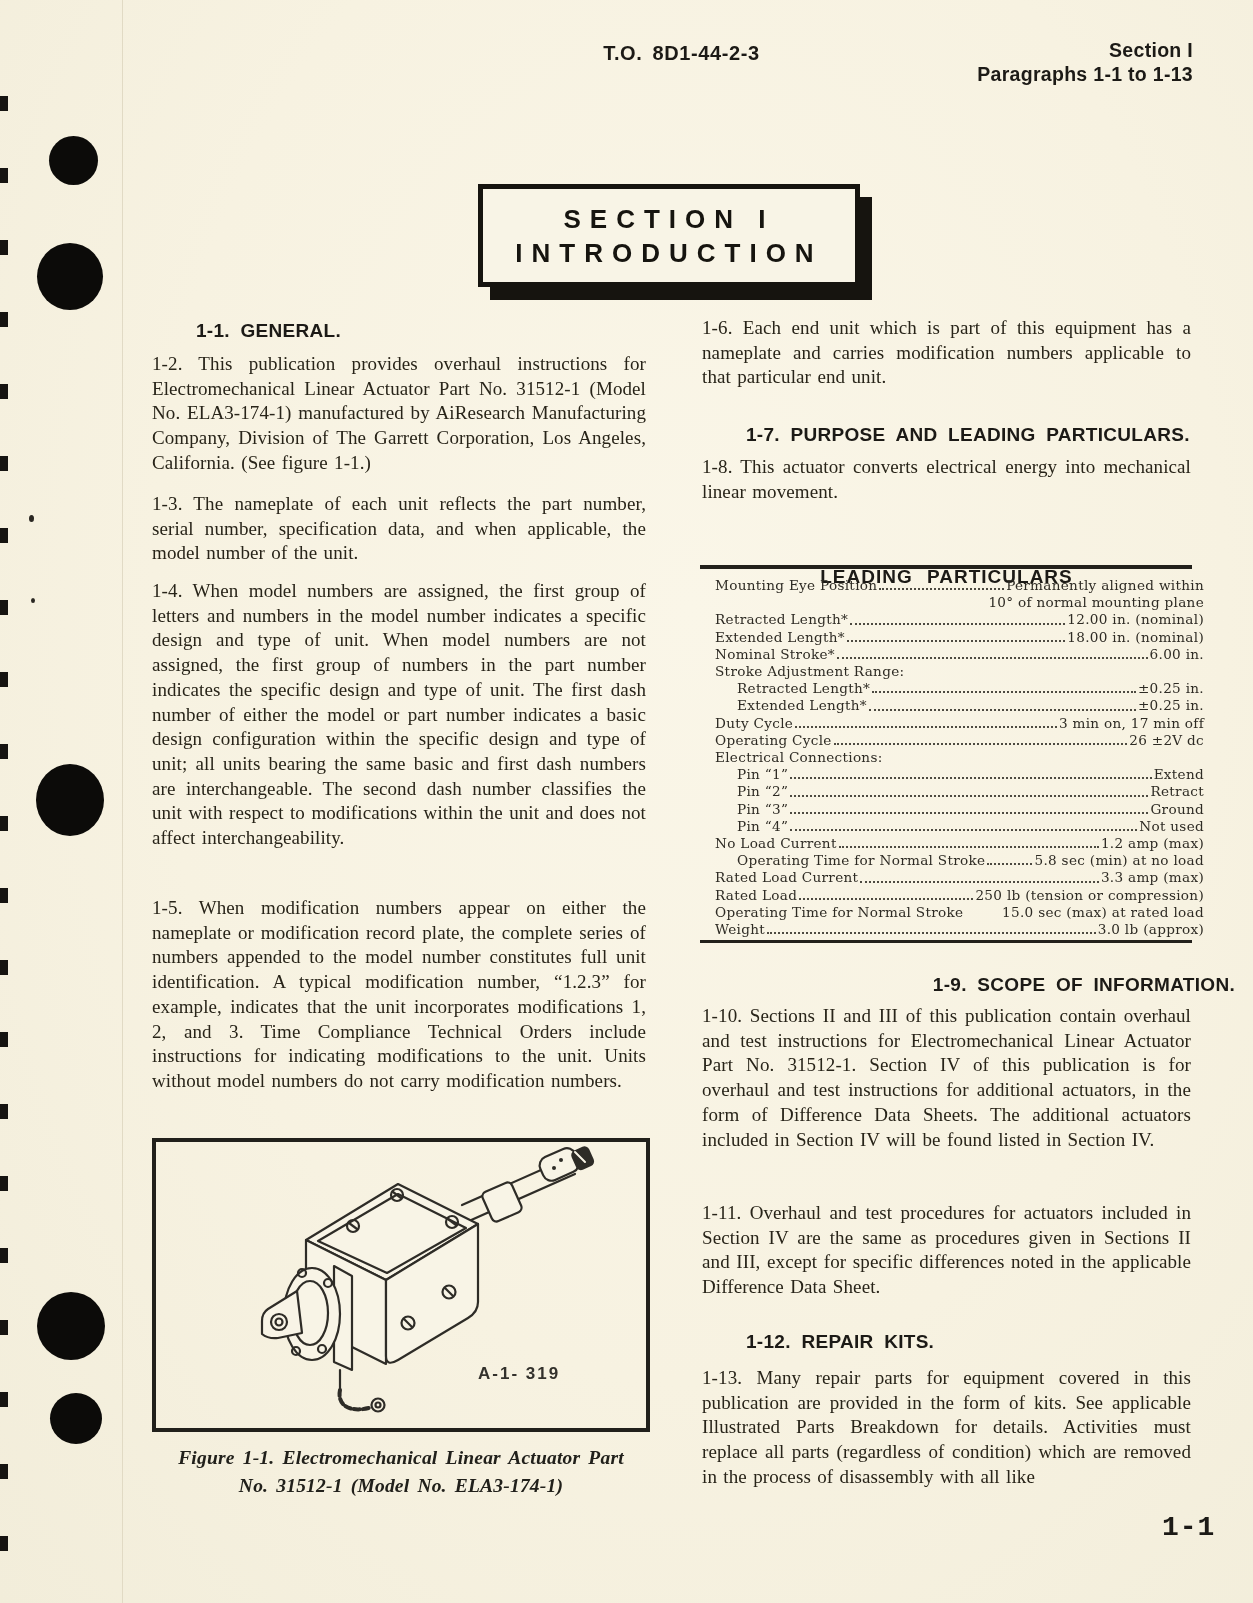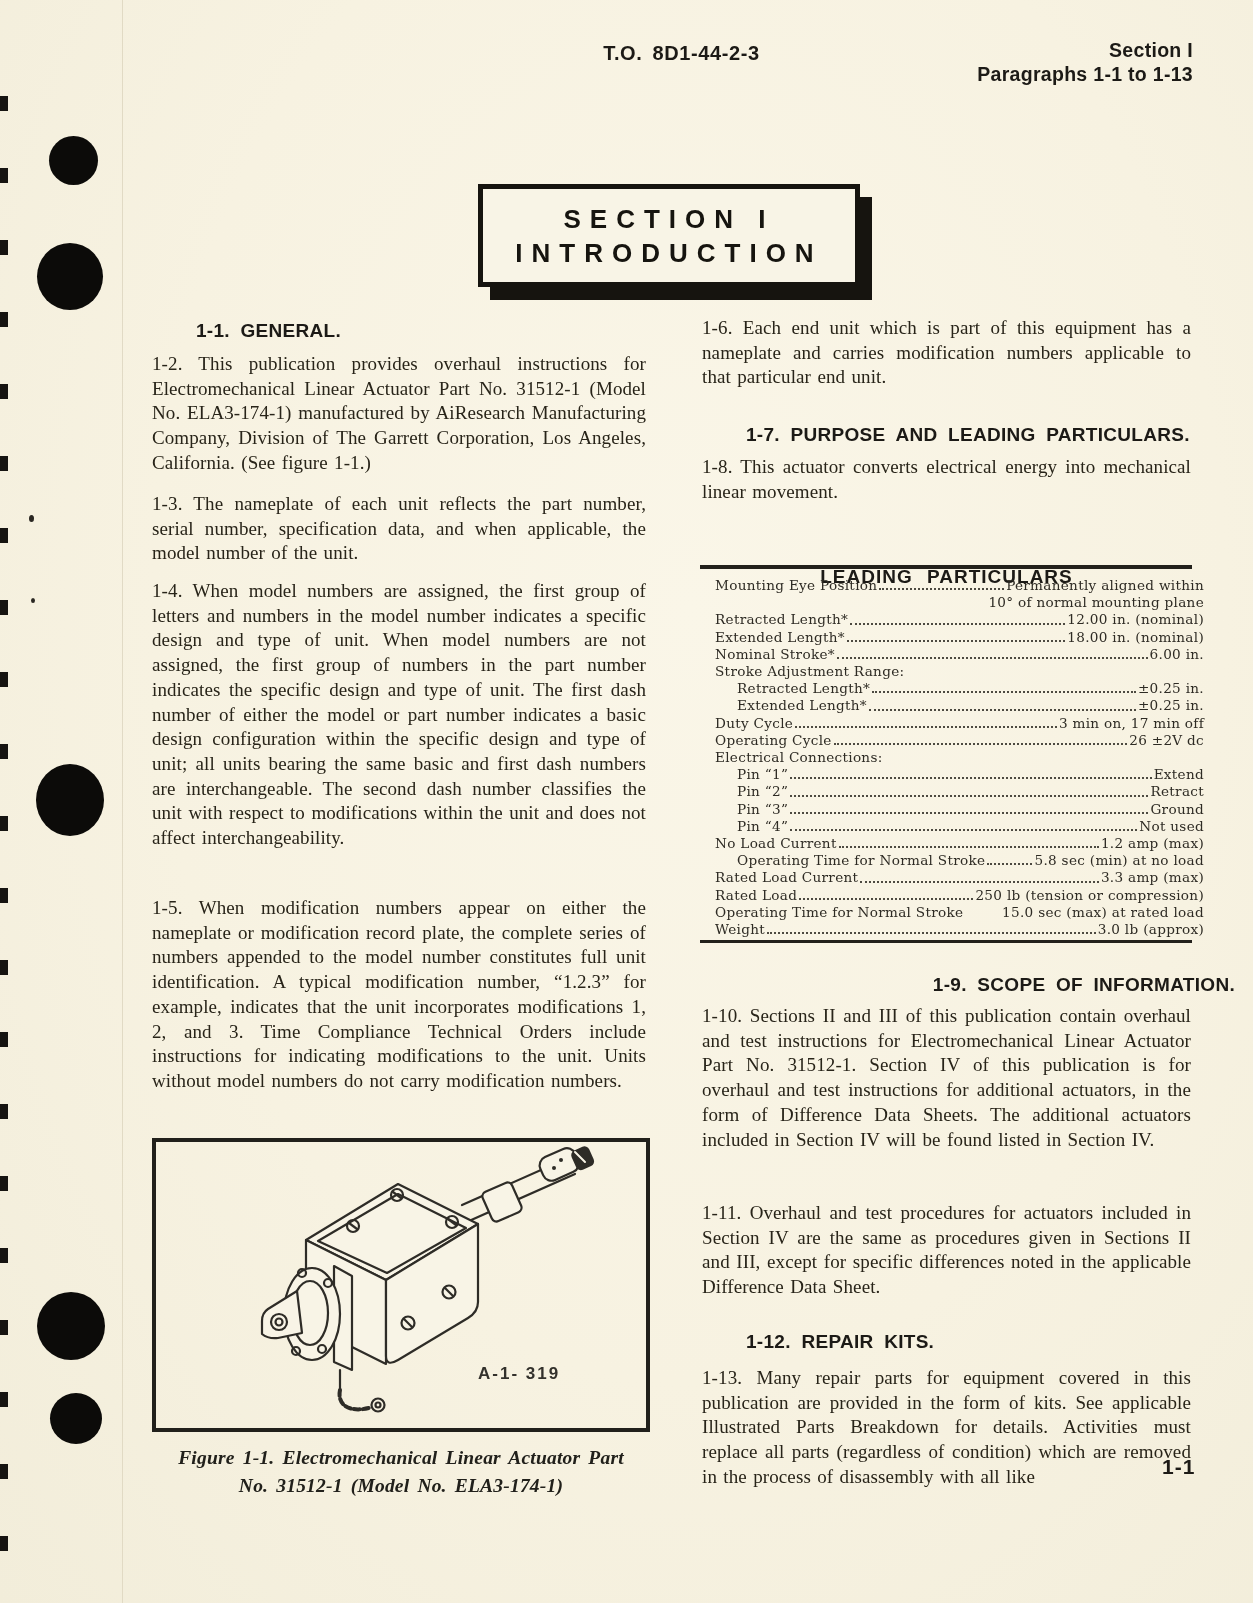--- a/index.html
+++ b/index.html
@@ -46,21 +46,21 @@
   .lp-row.indent{padding-left:22px;}
   .lp-row.cont{justify-content:flex-end;}
   .lp-label,.lp-value{white-space:nowrap;}
   .lp-dots{flex:1;min-width:10px;border-bottom:2px dotted #4d4a41;align-self:flex-end;margin:0 2px 4px 2px;}
   .lp-gap{flex:1;}
   
   .figure-box{position:absolute;left:152px;top:1138px;width:490px;height:286px;border:4px solid #21201b;background:transparent;}
   .fig-caption{position:absolute;left:152px;top:1444px;width:498px;text-align:center;
     font-family:Liberation Serif, serif;font-weight:700;font-style:italic;
     font-size:19.5px;line-height:28px;letter-spacing:.2px;word-spacing:3px;color:#21201b;}
-  .page-num{position:absolute;left:1162px;top:1455px;font-size:21px;letter-spacing:1px;color:#1c1a16;}
+  .page-num{position:absolute;left:1162px;top:1512px;font-size:28px;letter-spacing:1px;color:#1c1a16;font-family:Liberation Mono, monospace;}
   svg text{font-family:"Liberation Sans",sans-serif;}
 </style>
 </head>
 <body>
 
 <div class="page">
 
   <div class="edge-ticks"></div>
   <div class="scanline"></div>
   <div class="dot" style="left:49px;top:136px;width:49px;height:49px;"></div>

